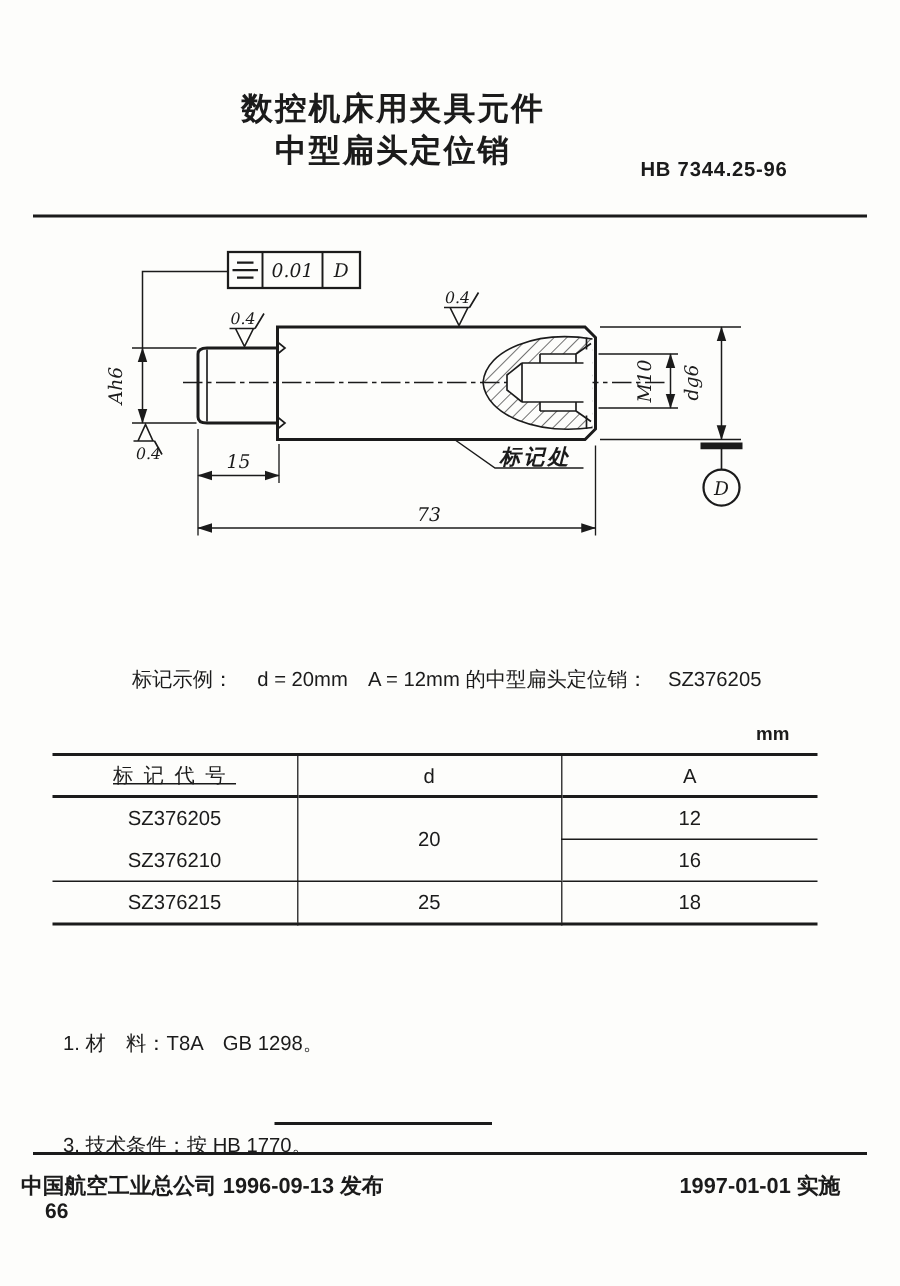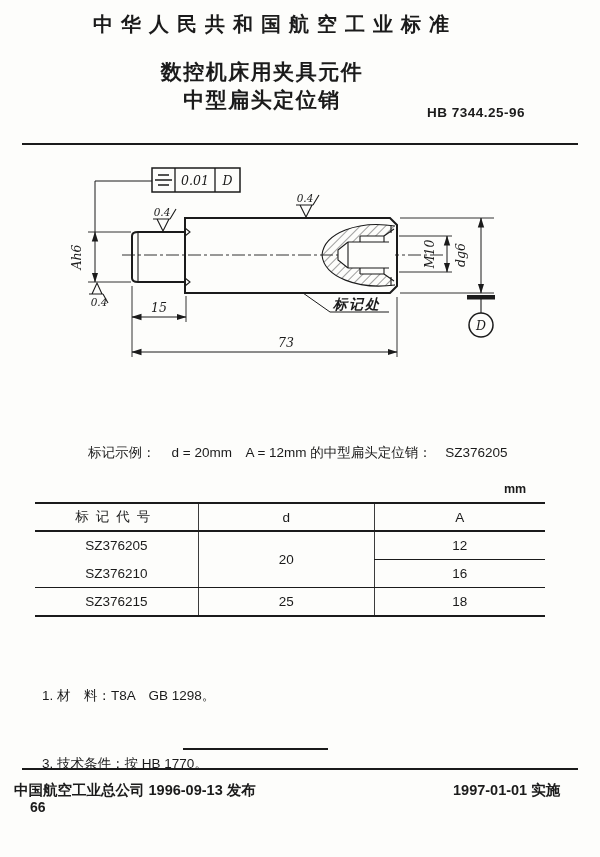--- a/index.html
+++ b/index.html
@@ -26,41 +26,40 @@
   .unit-label{left:504px;top:482px;font-size:12.5px;font-weight:bold;}
   table.spec{position:absolute;left:35px;top:502px;width:510px;
     border-collapse:collapse;font-size:13.5px;table-layout:fixed;
     border-top:2.4px solid #1b1b1b;border-bottom:2.4px solid #1b1b1b;}
   table.spec th,table.spec td{text-align:center;padding:0;height:27px;
     font-weight:normal;vertical-align:middle;}
   table.spec th{height:26px;}
   table.spec th+th,table.spec td+td{border-left:1px solid #3c3c3c;}
   table.spec thead th{border-bottom:2px solid #1b1b1b;}
   .thin-bottom{border-bottom:1.2px solid #1b1b1b;}
-  .spaced{letter-spacing:7px;}
+  .spaced{letter-spacing:7px;text-decoration:underline;}
   .col-code{width:32%;}.col-d{width:34.5%;}.col-a{width:33.5%;}
   .notes{left:42px;top:640px;font-size:13.5px;line-height:22.5px;white-space:pre;}
   .short-line{left:183px;top:748px;width:145px;height:2px;}
   .full-line{left:22px;top:768px;width:556px;height:1.6px;}
   .footer-left{left:14px;top:781px;font-size:14.5px;font-weight:bold;white-space:nowrap;}
   .footer-right{left:453px;top:781px;font-size:14.5px;font-weight:bold;white-space:nowrap;}
   .page-num{left:30px;top:799px;font-size:14px;font-weight:bold;text-align:center;}
   
   .ink{stroke:#1b1b1b;fill:none;}
   text.dim{fill:#1b1b1b;font-family:"DejaVu Serif",serif;font-style:italic;font-size:12.5px;}
   text.dim-small{fill:#1b1b1b;font-family:"DejaVu Serif",serif;font-style:italic;font-size:10.5px;}
   text.cjk{fill:#1b1b1b;font-family:"Liberation Sans",sans-serif;font-style:italic;
     font-weight:bold;font-size:14px;letter-spacing:2px;}
 </style>
 </head>
 <body>
 
 <div class="page">
 
-  <div class="abs std-name">中华人民共和国航空工业标准</div>
   <div class="abs title-line t1">数控机床用夹具元件</div>
   <div class="abs title-line t2">中型扁头定位销</div>
   <div class="abs std-code">HB 7344.25-96</div>
   <div class="abs hrule rule-top"></div>
 
   <svg class="abs drawing-wrap" viewBox="55 150 505 235" width="505" height="235" xmlns="http://www.w3.org/2000/svg">
     <defs>
       <marker id="arw" viewBox="0 0 10 10" refX="9.5" refY="5" markerWidth="10" markerHeight="10" orient="auto-start-reverse">
         <path d="M0,1.8 L10,5 L0,8.2 Z" fill="#1b1b1b"></path>
       </marker>

